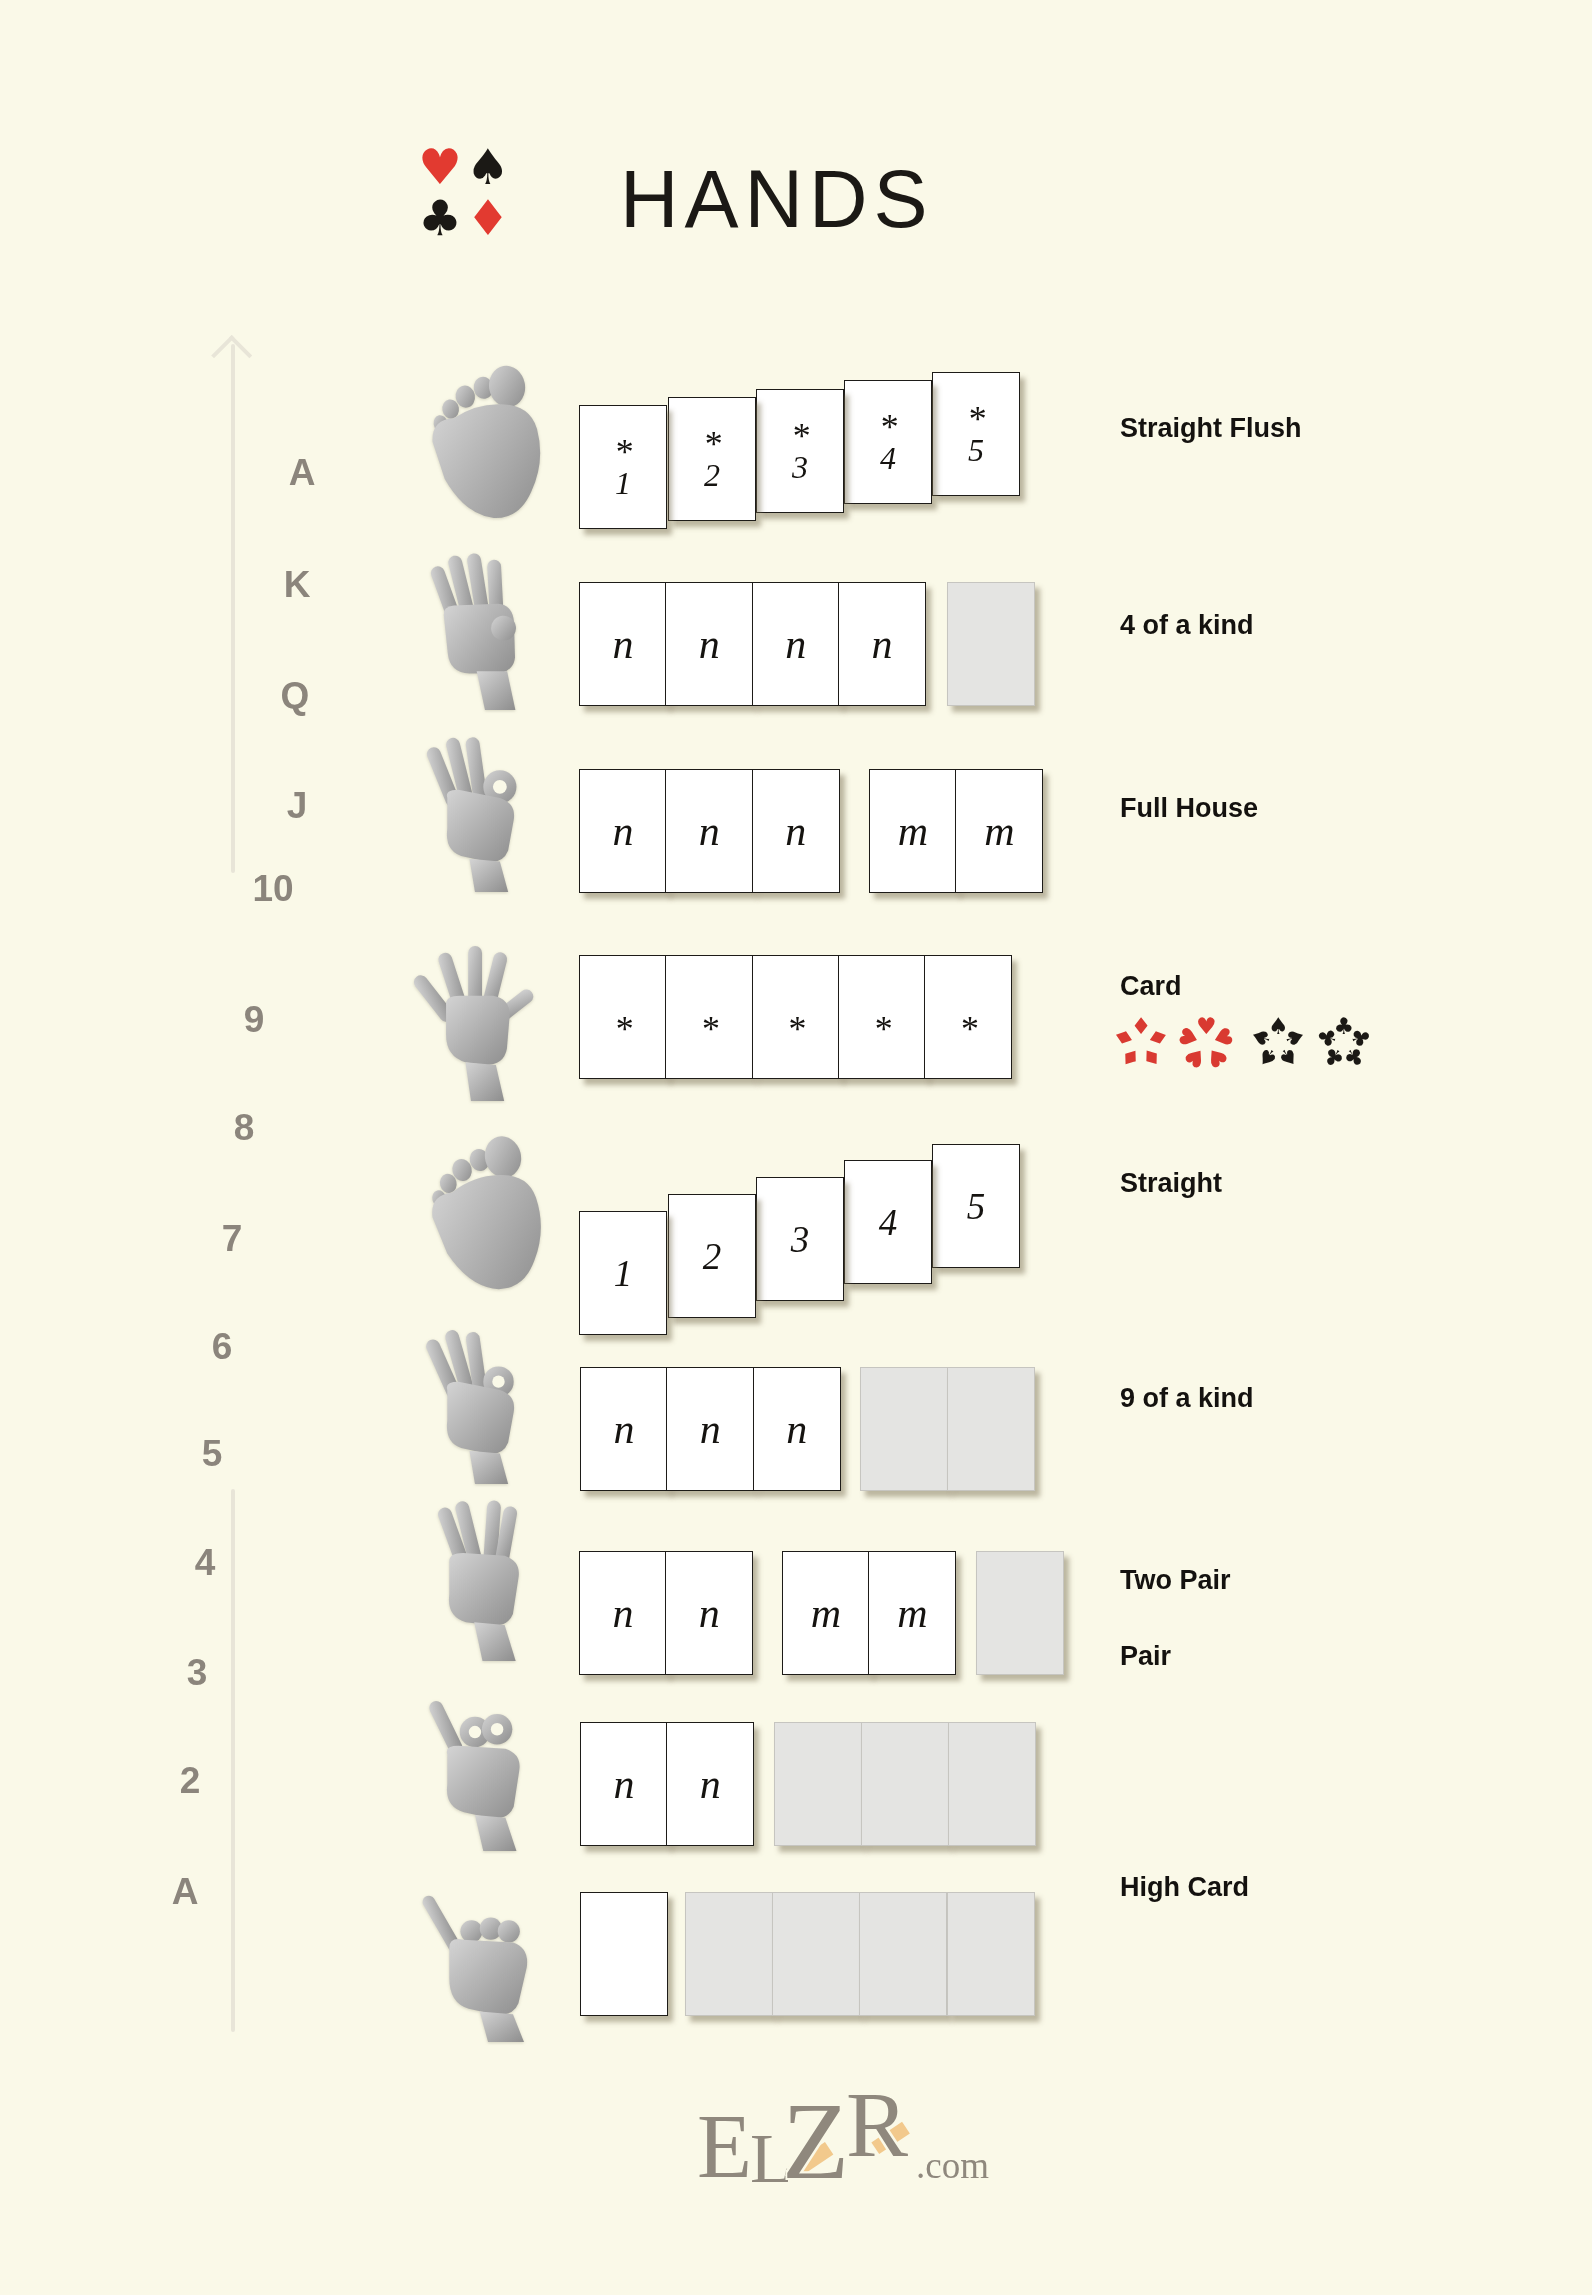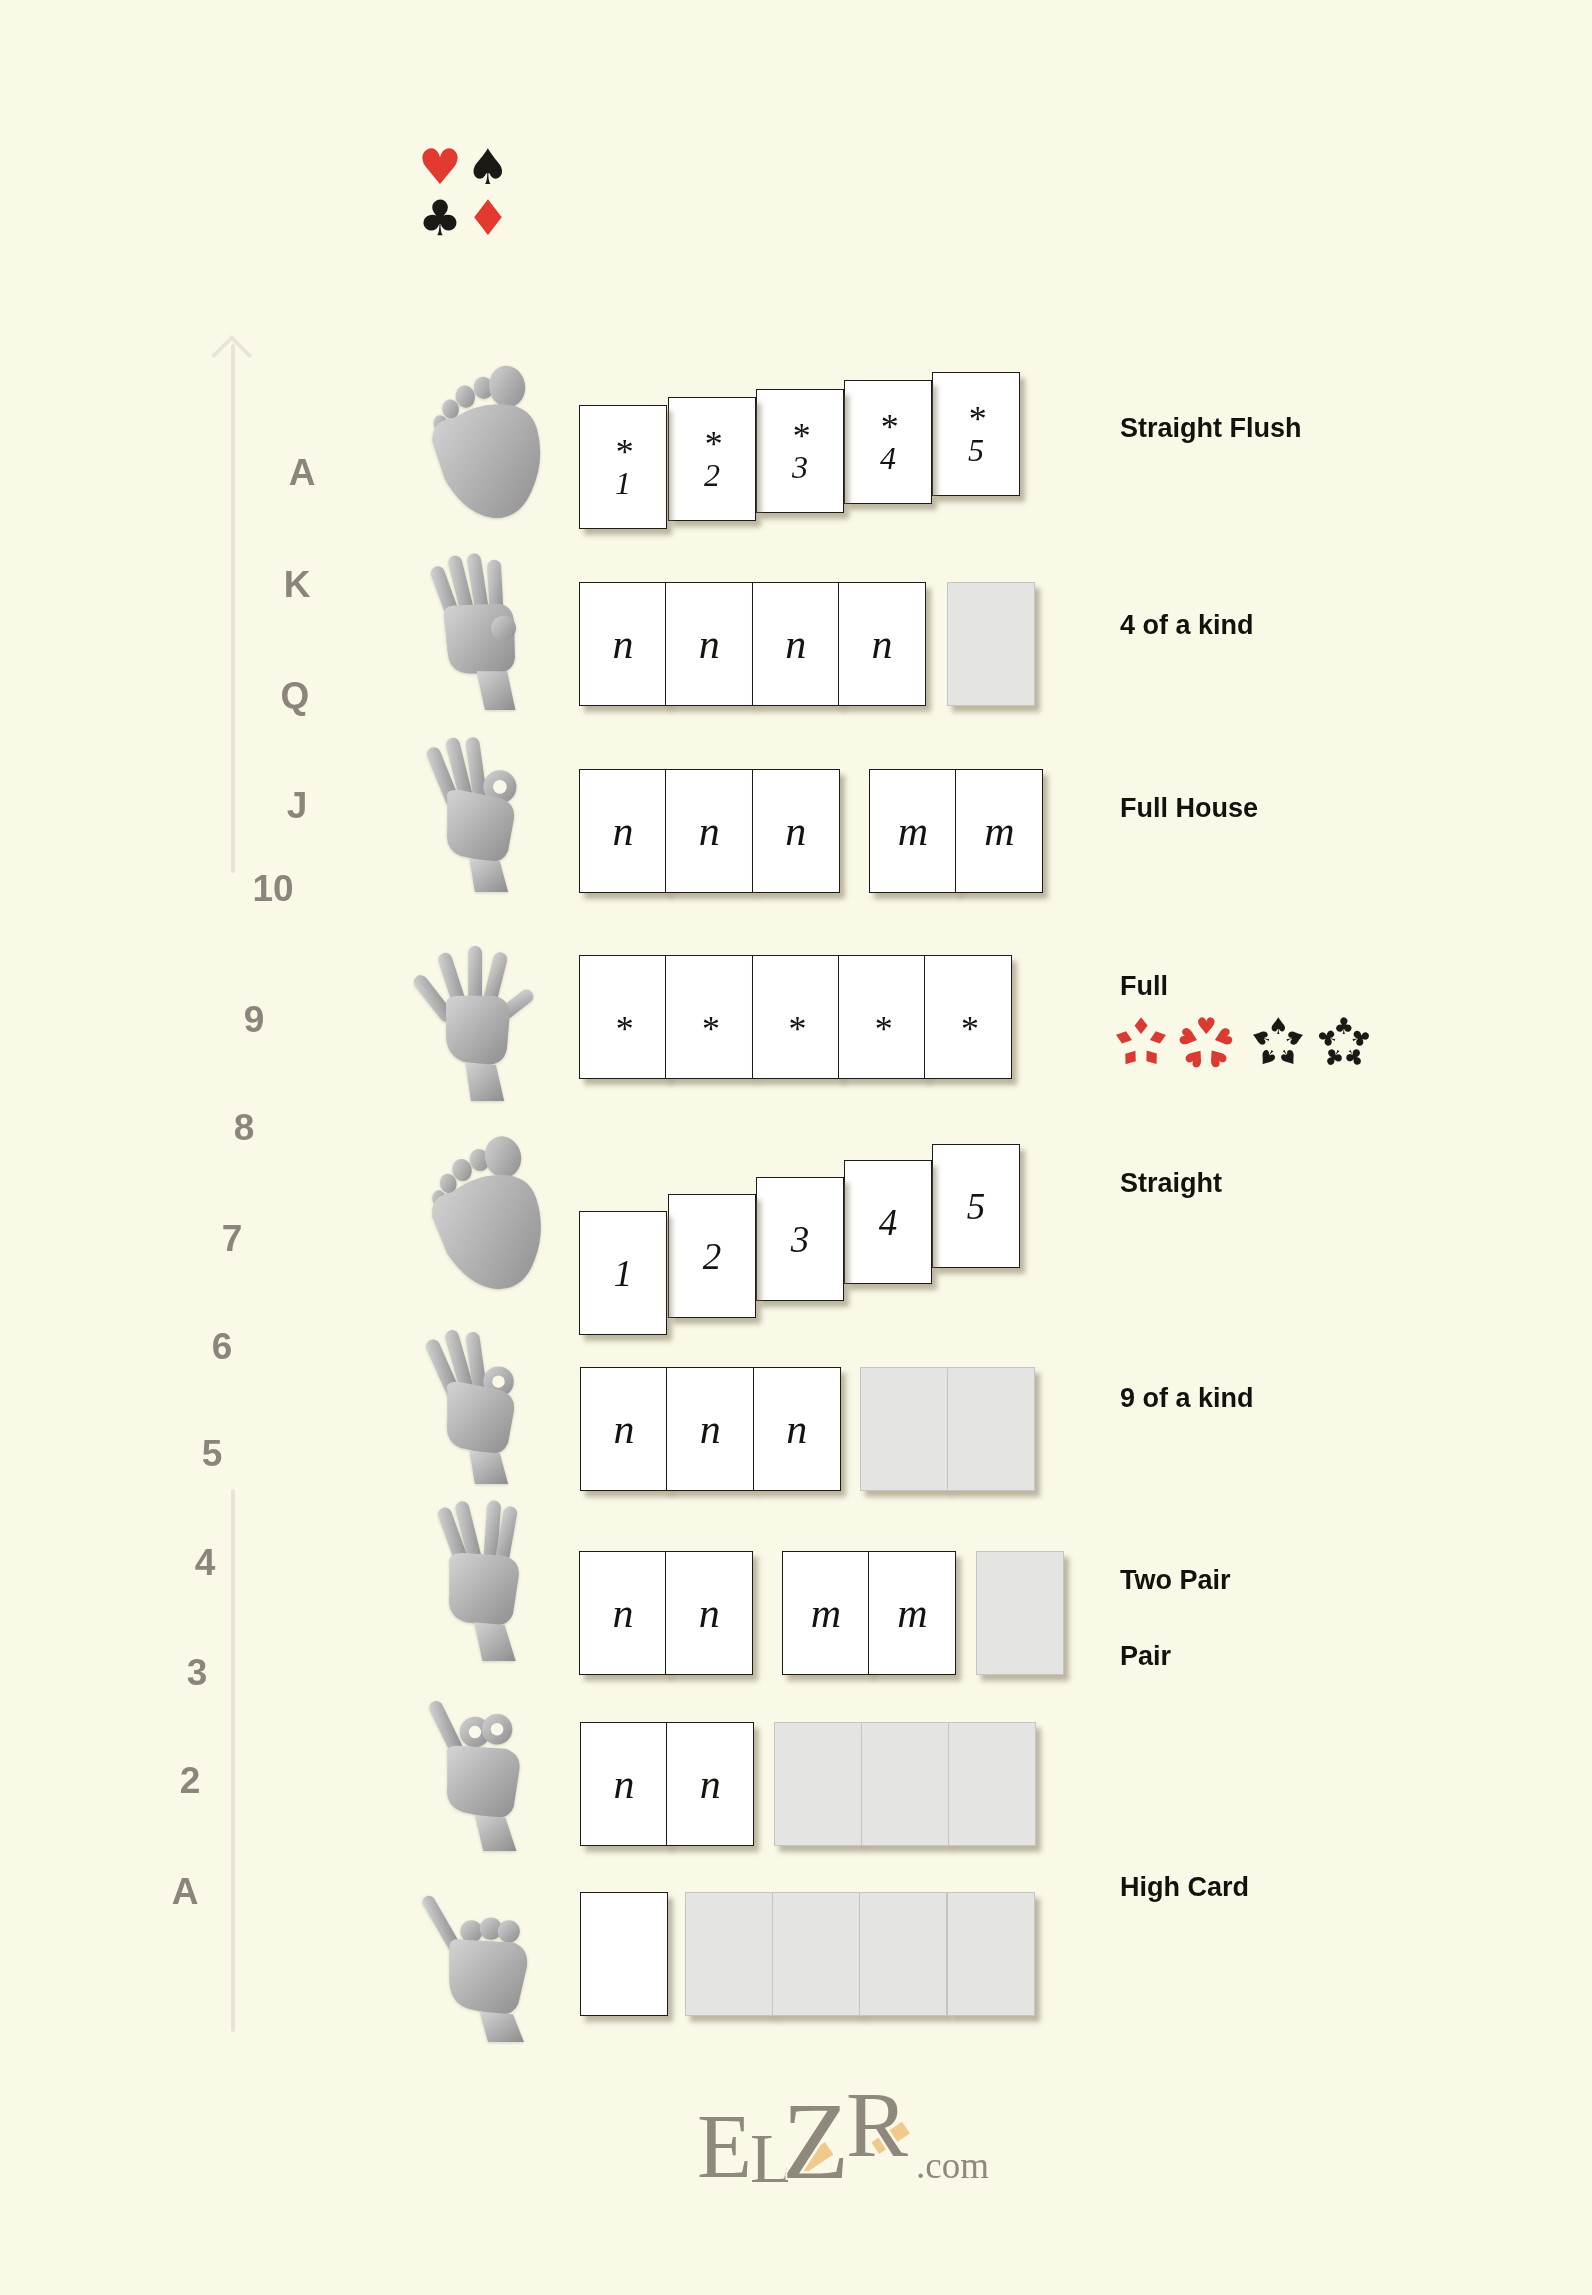--- a/index.html
+++ b/index.html
@@ -84,20 +84,21 @@
     </defs>
   </svg>
 
   <div class="suit-grid">
     <span style="color: rgb(226, 58, 48);">♥</span>
     <span style="color: rgb(27, 25, 21);">♠</span>
     <span style="color: rgb(27, 25, 21);">♣</span>
     <span style="color: rgb(226, 58, 48);">♦</span>
   </div>
   <div class="title-wrap">
+    <span class="title-hands">HANDS</span>
   </div>
 
   <div class="arrowhead"></div>
   <div class="axisline upper"></div>
   <div class="axisline lower"></div>
   <div class="rank" style="left:302px;top:473px">A</div>
   <div class="rank" style="left:297px;top:585px">K</div>
   <div class="rank" style="left:295px;top:696px">Q</div>
   <div class="rank" style="left:297px;top:806px">J</div>
   <div class="rank" style="left:273px;top:889px">10</div>
@@ -224,21 +225,21 @@
     <div class="card">
         <span class="star mid">*</span>
       </div>
     <div class="card">
         <span class="star mid">*</span>
       </div>
     <div class="card">
         <span class="star mid">*</span>
       </div>
   </div>
-  <div class="rowlabel" style="top:986px">Full</div>
+  <div class="rowlabel" style="top:986px">Card</div>
   <div class="flowers">
     <div class="flower">
       <span class="petal p0" style="color: rgb(217, 58, 49);">♦</span>
       <span class="petal p1" style="color: rgb(217, 58, 49);">♦</span>
       <span class="petal p2" style="color: rgb(217, 58, 49);">♦</span>
       <span class="petal p3" style="color: rgb(217, 58, 49);">♦</span>
       <span class="petal p4" style="color: rgb(217, 58, 49);">♦</span>
     </div>
     <div class="flower">
       <span class="petal p0" style="color: rgb(217, 58, 49);">♥</span>

